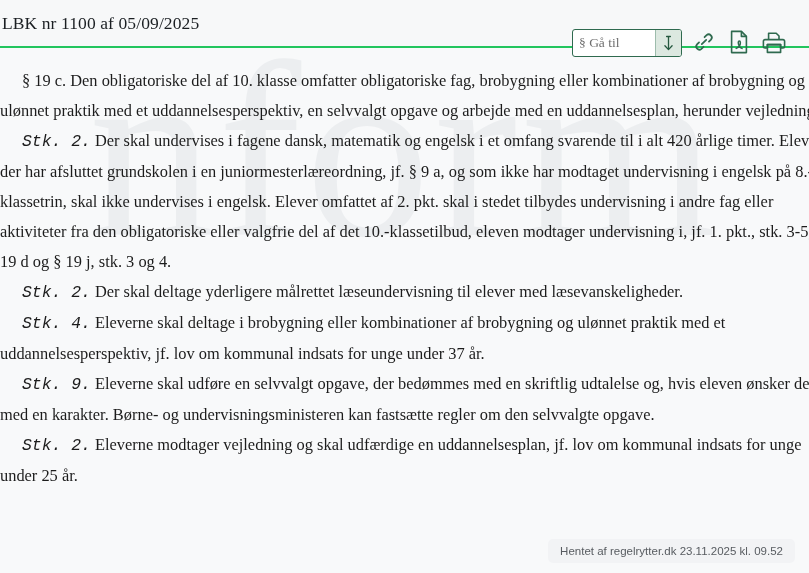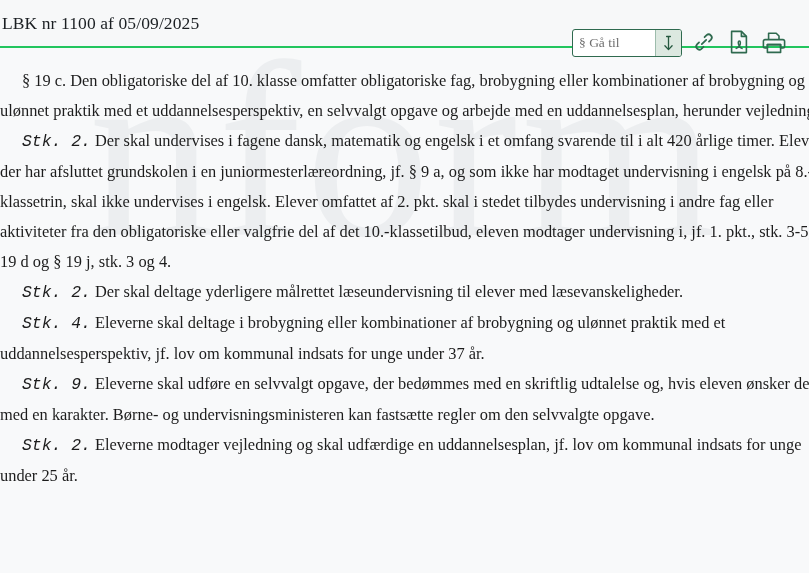--- a/index.html
+++ b/index.html
@@ -243,14 +243,15 @@
     <p><span class="stk">Stk. 2.</span><span> Der skal deltage yderligere målrettet læseundervisning til elever med læsevanskeligheder.</span></p>
 
     <p><span class="stk">Stk. 4.</span><span> Eleverne skal deltage i brobygning eller kombinationer af brobygning og ulønnet praktik med et uddannelsesperspektiv, jf. lov om kommunal indsats for unge under 37 år.</span></p>
 
     <p><span class="stk">Stk. 9.</span><span> Eleverne skal udføre en selvvalgt opgave, der bedømmes med en skriftlig udtalelse og, hvis eleven ønsker det, med en karakter. Børne- og undervisningsministeren kan fastsætte regler om den selvvalgte opgave.</span></p>
 
     <p><span class="stk">Stk. 2.</span><span> Eleverne modtager vejledning og skal udfærdige en uddannelsesplan, jf. lov om kommunal indsats for unge under 25 år.</span></p>
 
   </div>
 
+  <div class="fetch-badge">Hentet af regelrytter.dk 23.11.2025 kl. 09.52</div>
 
 </div>
 
 </body></html>

